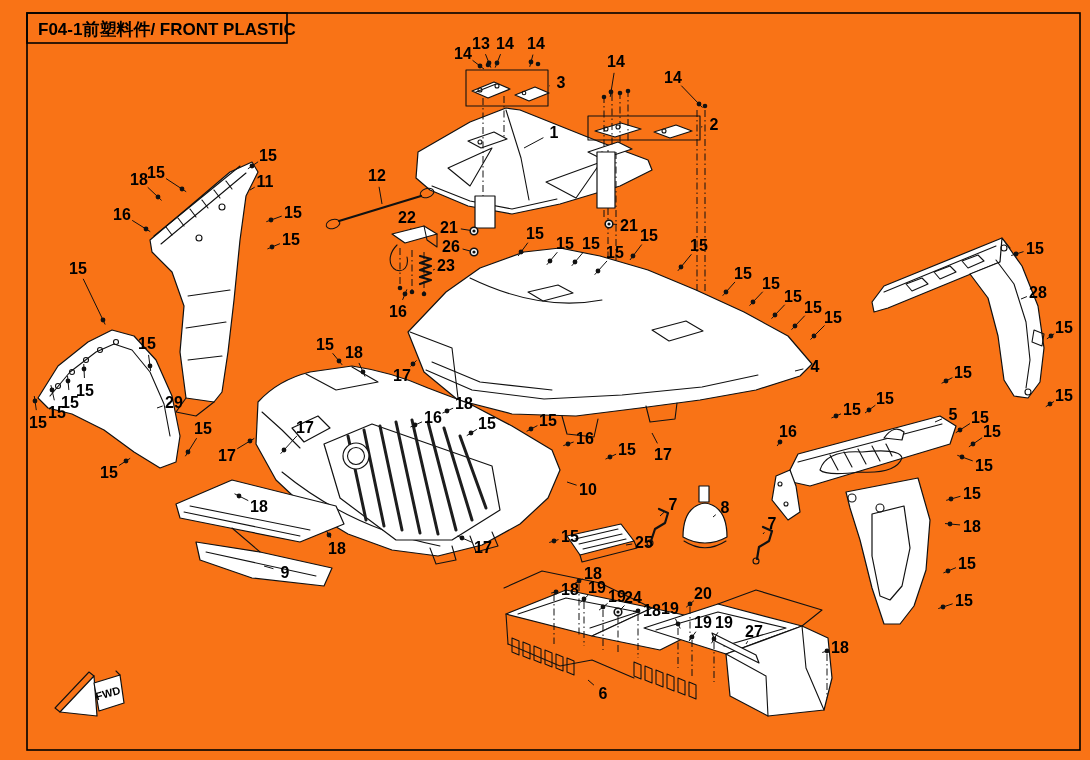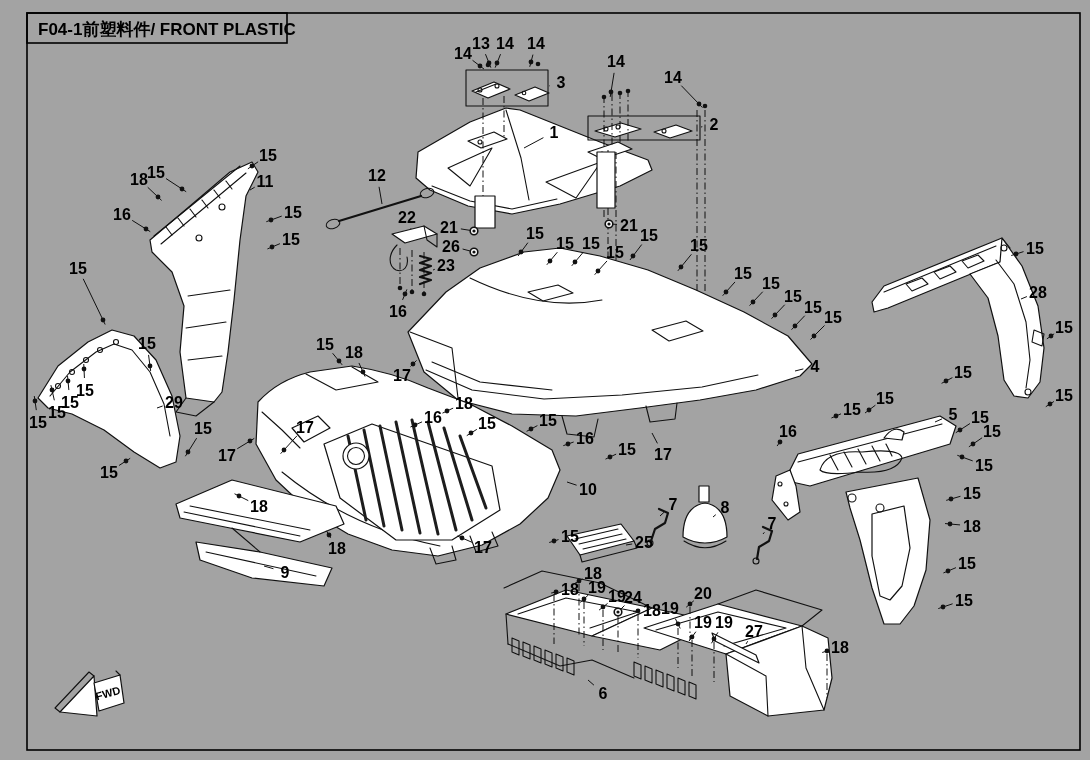--- a/index.html
+++ b/index.html
@@ -1,16 +1,16 @@
 <!DOCTYPE html>
 <html><head>
 <meta charset="utf-8">
 <style>
   html,body{margin:0;padding:0;background:#e8e8e8;}
-  #stage{position:relative;width:1090px;height:760px;background:#a3a3a3;overflow:hidden;}
+  #stage{position:relative;width:1090px;height:760px;background:#f97316;overflow:hidden;}
   svg{display:block}
   .frame{fill:none;stroke:#000;stroke-width:1.6}
   .outline{fill:#fff;stroke:#111;stroke-width:1.2;stroke-linejoin:round}
   .line{fill:none;stroke:#111;stroke-width:1.1;stroke-linecap:round;stroke-linejoin:round}
   .thick{fill:none;stroke:#111;stroke-width:2.2;stroke-linecap:round;stroke-linejoin:round}
   .slat{stroke:#1d1d1d;stroke-width:3;stroke-linecap:round}
   .dash{fill:none;stroke:#111;stroke-width:1;stroke-dasharray:7 3 1.5 3}
   .leader{stroke:#111;stroke-width:1}
   .screwg{fill:#111;stroke:none}
   .nut-outer{fill:#fff;stroke:#111;stroke-width:1.6}

